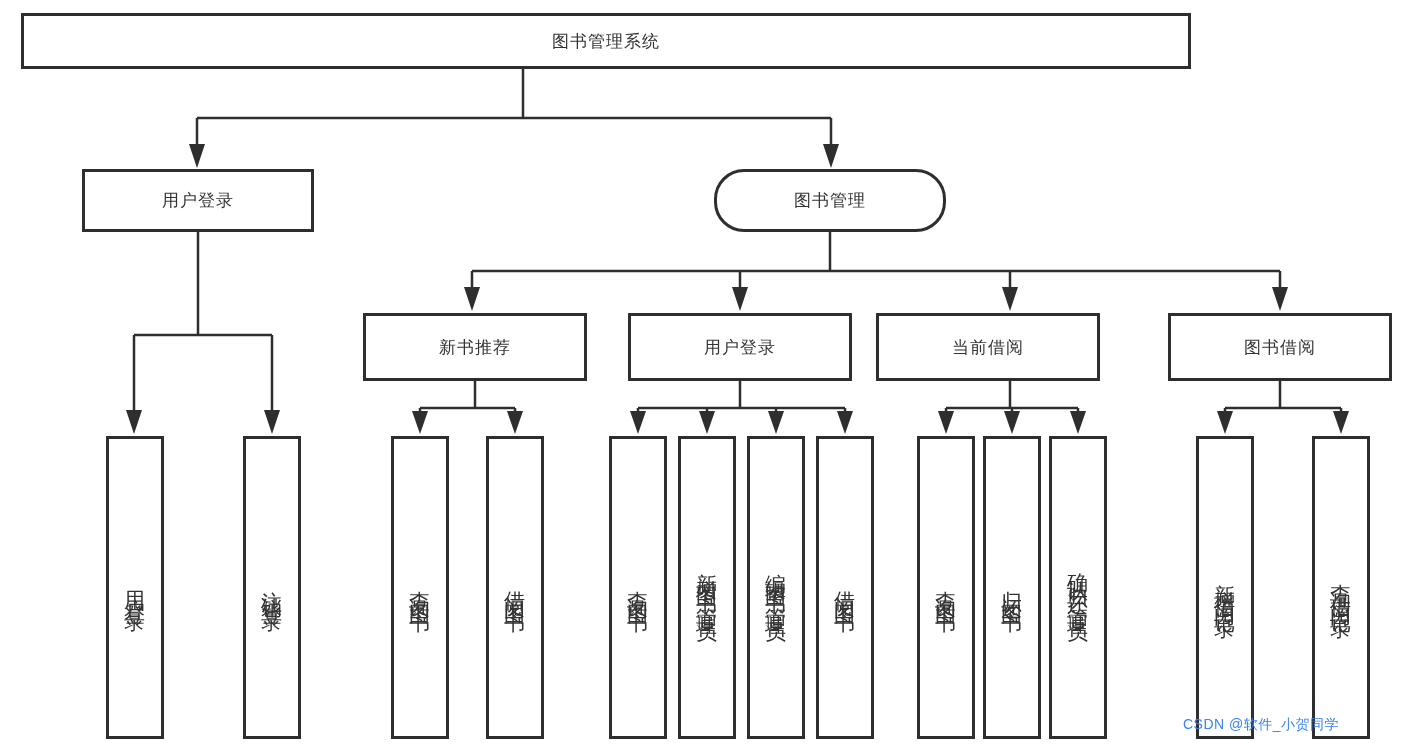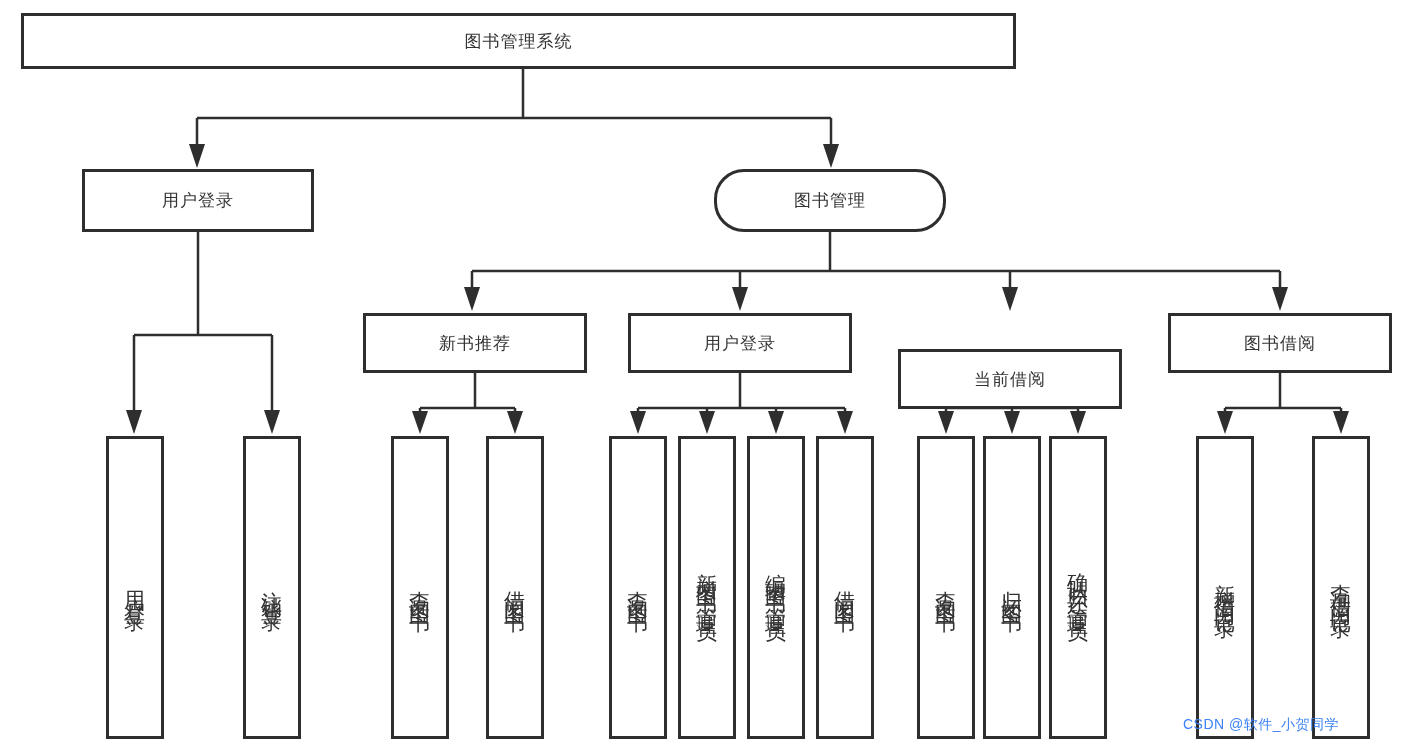--- a/index.html
+++ b/index.html
@@ -12,23 +12,23 @@
     position:absolute;box-sizing:border-box;background:#ffffff;
     border:3px solid #2e2e2e;display:flex;align-items:center;justify-content:center;
     z-index:1;
   }
   .hbox{font-size:17px;letter-spacing:1px;}
   .vbox{
     writing-mode:vertical-rl;text-orientation:mixed;
     font-size:21px;letter-spacing:7px;line-height:1;
     top:436px;width:58px;height:303px;
   }
-  .root{left:21px;top:13px;width:995px;height:56px;}
+  .root{left:21px;top:13px;width:1170px;height:56px;}
   .lv2{height:63px;top:169px;width:232px;}
-  .lv3{height:60px;top:313px;width:224px;text-align:center;}
+  .lv3{height:68px;top:313px;width:224px;text-align:center;}
   .watermark{
     position:absolute;left:1183px;top:716px;z-index:5;
     font-size:14px;color:#3b82f6;letter-spacing:0.5px;white-space:nowrap;
   }
 </style>
 </head>
 <body>
 
 <div class="canvas">
 
@@ -71,21 +71,21 @@
     </g>
   </svg>
 
   <div class="node hbox root">图书管理系统</div>
 
   <div class="node hbox lv2" style="left:82px;">用户登录</div>
   <div class="node hbox lv2" style="left:714px;border-radius:30px;">图书管理</div>
 
   <div class="node hbox lv3" style="left:363px;">新书推荐</div>
   <div class="node hbox lv3" style="left:628px;">用户登录</div>
-  <div class="node hbox lv3" style="left:898px;margin-top:36px;">当前借阅</div>
+  <div class="node hbox lv3" style="left:876px;">当前借阅</div>
   <div class="node hbox lv3" style="left:1168px;">图书借阅</div>
 
   <div class="node vbox" style="left:106px;">用户登录</div>
   <div class="node vbox" style="left:243px;">注销登录</div>
 
   <div class="node vbox" style="left:391px;">查询图书</div>
   <div class="node vbox" style="left:486px;">借阅图书</div>
 
   <div class="node vbox" style="left:609px;">查询图书</div>
   <div class="node vbox" style="left:678px;">新增图书（管理员）</div>

